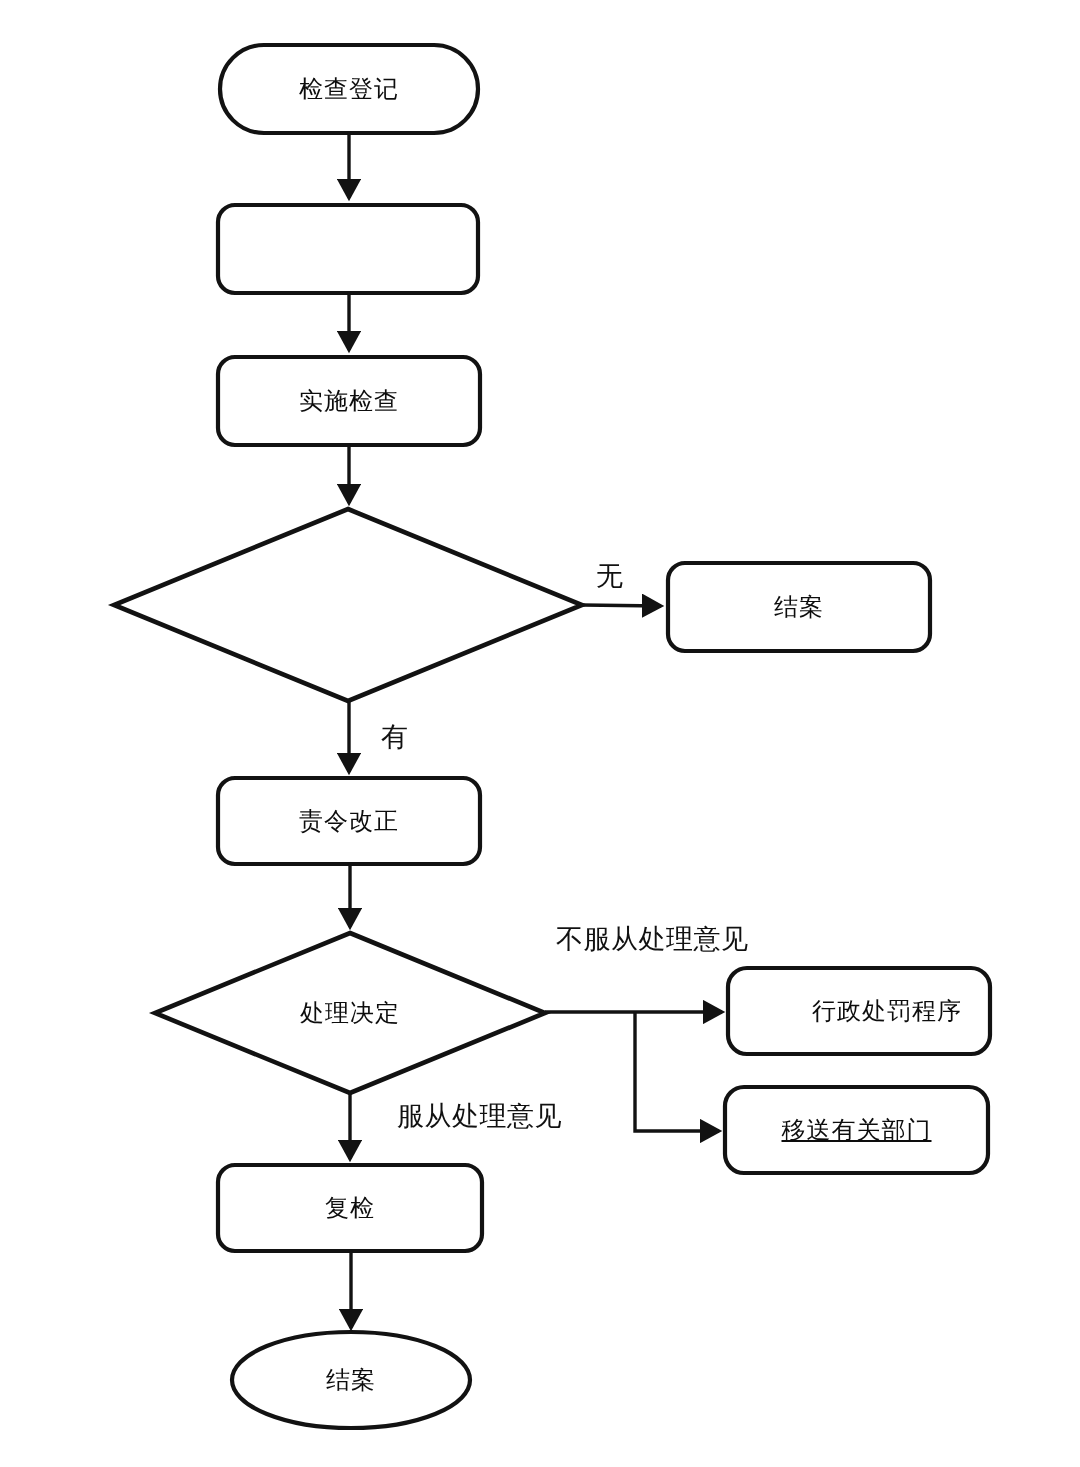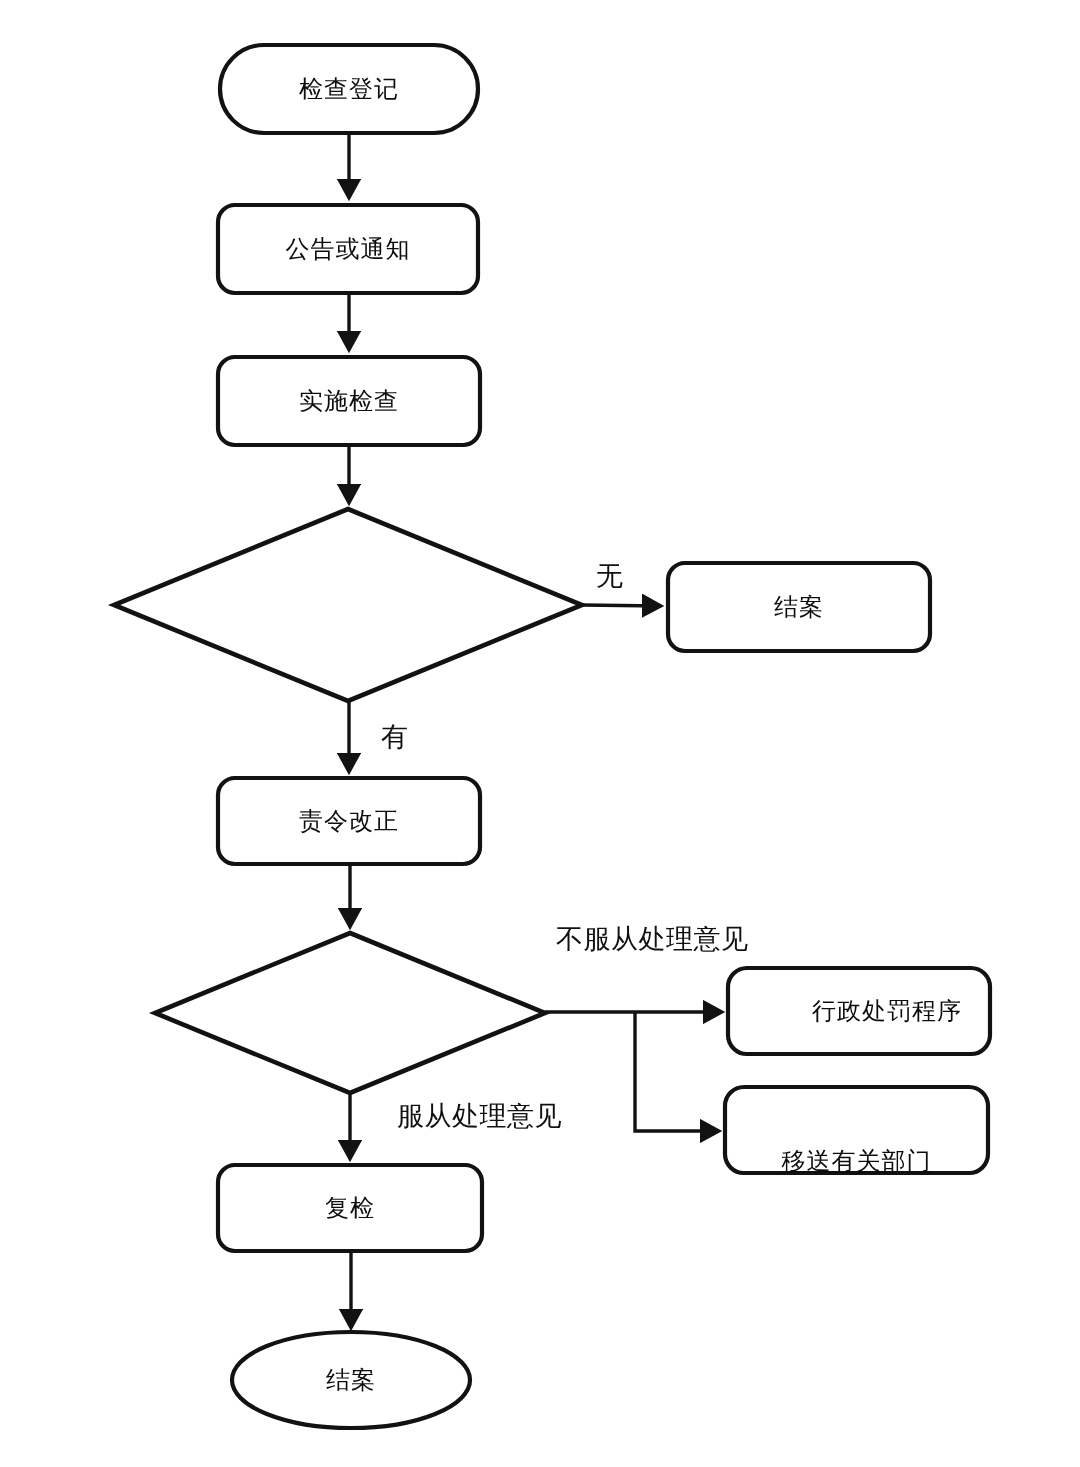--- a/index.html
+++ b/index.html
@@ -105,33 +105,33 @@
 
     <path d="M 635 1012 L 635 1131 L 719 1131" fill="none" stroke="#121212" stroke-width="3.4" stroke-linejoin="miter" marker-end="url(#arrow)"></path>
 
     <path d="M 350 1093 L 350 1159" fill="none" stroke="#121212" stroke-width="3.4" marker-end="url(#arrow)"></path>
 
     <path d="M 351 1251 L 351 1328" fill="none" stroke="#121212" stroke-width="3.4" marker-end="url(#arrow)"></path>
   </svg>
 
   <div class="node-label" style="left:220px; top:45px; width:258px; height:88px;">检查登记</div>
 
-  <div class="node-label" style="left:218px; top:205px; width:260px; height:88px;">公告或通知</div>
 
   <div class="node-label" style="left:218px; top:357px; width:262px; height:88px;">实施检查</div>
 
 
   <div class="node-label" style="left:668px; top:563px; width:262px; height:88px;">结案</div>
 
   <div class="node-label" style="left:218px; top:778px; width:262px; height:86px;">责令改正</div>
 
+  <div class="node-label" style="left:240px; top:969px; width:220px; height:88px;">处理决定</div>
 
   <div class="node-label" style="left:756px; top:968px; width:262px; height:86px;">行政处罚程序</div>
 
-  <div class="node-label" style="left:725px; top:1118px; width:263px; height:86px;text-decoration:underline;">移送有关部门</div>
+  <div class="node-label" style="left:725px; top:1087px; width:263px; height:86px;text-decoration:underline;">移送有关部门</div>
 
   <div class="node-label" style="left:218px; top:1165px; width:264px; height:86px;">复检</div>
 
   <div class="node-label" style="left:232px; top:1332px; width:238px; height:96px;">结案</div>
 
   <div class="edge-label big" style="left:596px; top:561px;">无</div>
 
   <div class="edge-label big" style="left:381px; top:722px;">有</div>
 
   <div class="edge-label" style="left:556px; top:924px;">不服从处理意见</div>

